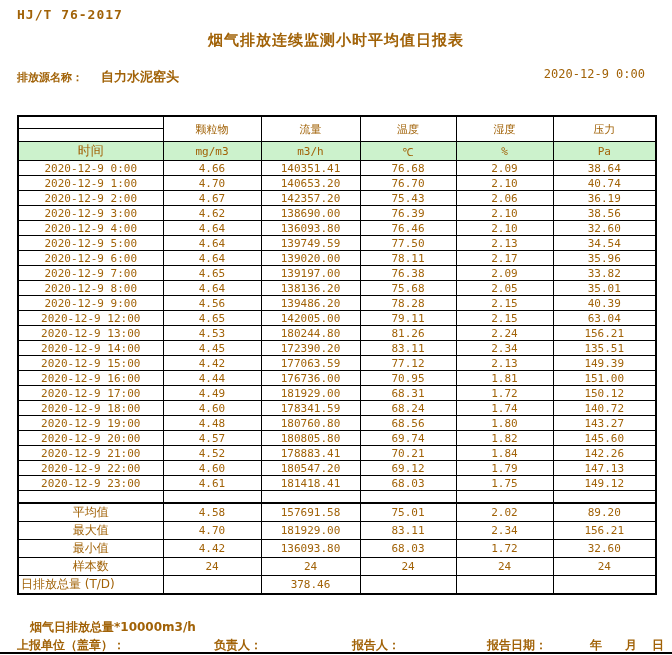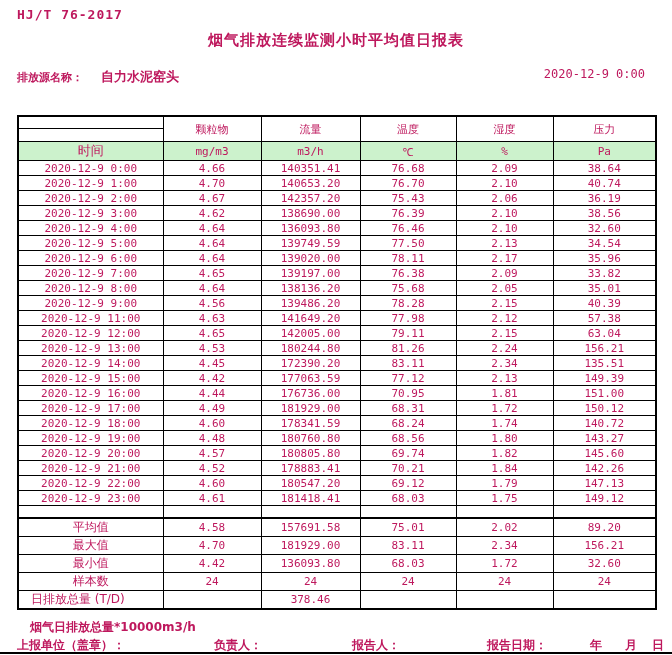--- a/index.html
+++ b/index.html
@@ -1,19 +1,19 @@
 <!DOCTYPE html>
 <html><head>
 <meta charset="utf-8">
 <style>
   * { margin:0; padding:0; box-sizing:border-box; }
   html,body { background:#fff; }
   .page {
     position:relative; width:672px; height:655px; background:#ffffff;
-    color:#be185d; font-family:"DejaVu Sans", sans-serif; overflow:hidden;
+    color:#a16207; font-family:"DejaVu Sans", sans-serif; overflow:hidden;
   }
   .std-no {
     position:absolute; left:17px; top:7px;
     font-family:"DejaVu Sans Mono", monospace; font-weight:bold; font-size:13px;
     letter-spacing:1px;
   }
   .title {
     position:absolute; left:0; right:0; top:31px; text-align:center;
     font-size:15px; font-weight:bold; letter-spacing:1px;
   }
@@ -43,21 +43,21 @@
   tr.head-row th { height:24px; font-size:11px; font-weight:normal; font-family:"DejaVu Sans", sans-serif; }
   th.split-cell { padding:0; }
   th.split-cell .half { height:12px; }
   th.split-cell .half.top { border-bottom:1px solid #000; }
   tr.unit-row td { height:16px; font-size:11px; }
   tr.unit-row td.time-head { font-size:13px; font-family:"DejaVu Sans", sans-serif; }
   tbody.data-body td { height:15px; font-size:11px; }
   tr.spacer-row td { height:12px; border-bottom:2px solid #000; }
   tbody.summary-body td { height:14px; font-size:11px; }
   tbody.summary-body td:first-child { font-family:"DejaVu Sans", sans-serif; font-size:12px; }
-  tbody.summary-body tr:last-child td:first-child { text-align:left; padding-left:12px;margin-left:36px; }
+  tbody.summary-body tr:last-child td:first-child { text-align:left; padding-left:2px;margin-left:36px; }
   .footnote {
     position:absolute; left:30px; top:619px; font-size:12px; font-weight:bold;
   }
   .sign-row { position:absolute; left:0; top:637px; width:672px; height:16px; font-size:12px; font-weight:bold; }
   .sign-row span { position:absolute; white-space:nowrap; }
   .sign-unit   { left:17px; }
   .sign-resp   { left:214px; }
   .sign-rep    { left:352px; }
   .sign-date   { left:487px; }
   .sign-year   { left:590px; }
@@ -184,28 +184,20 @@
         </tr>
         <tr>
           <td>2020-12-9 9:00</td>
           <td>4.56</td>
           <td>139486.20</td>
           <td>78.28</td>
           <td>2.15</td>
           <td>40.39</td>
         </tr>
         <tr>
-          <td>2020-12-9 11:00</td>
-          <td>4.63</td>
-          <td>141649.20</td>
-          <td>77.98</td>
-          <td>2.12</td>
-          <td>57.38</td>
-        </tr>
-        <tr>
           <td>2020-12-9 12:00</td>
           <td>4.65</td>
           <td>142005.00</td>
           <td>79.11</td>
           <td>2.15</td>
           <td>63.04</td>
         </tr>
         <tr>
           <td>2020-12-9 13:00</td>
           <td>4.53</td>

